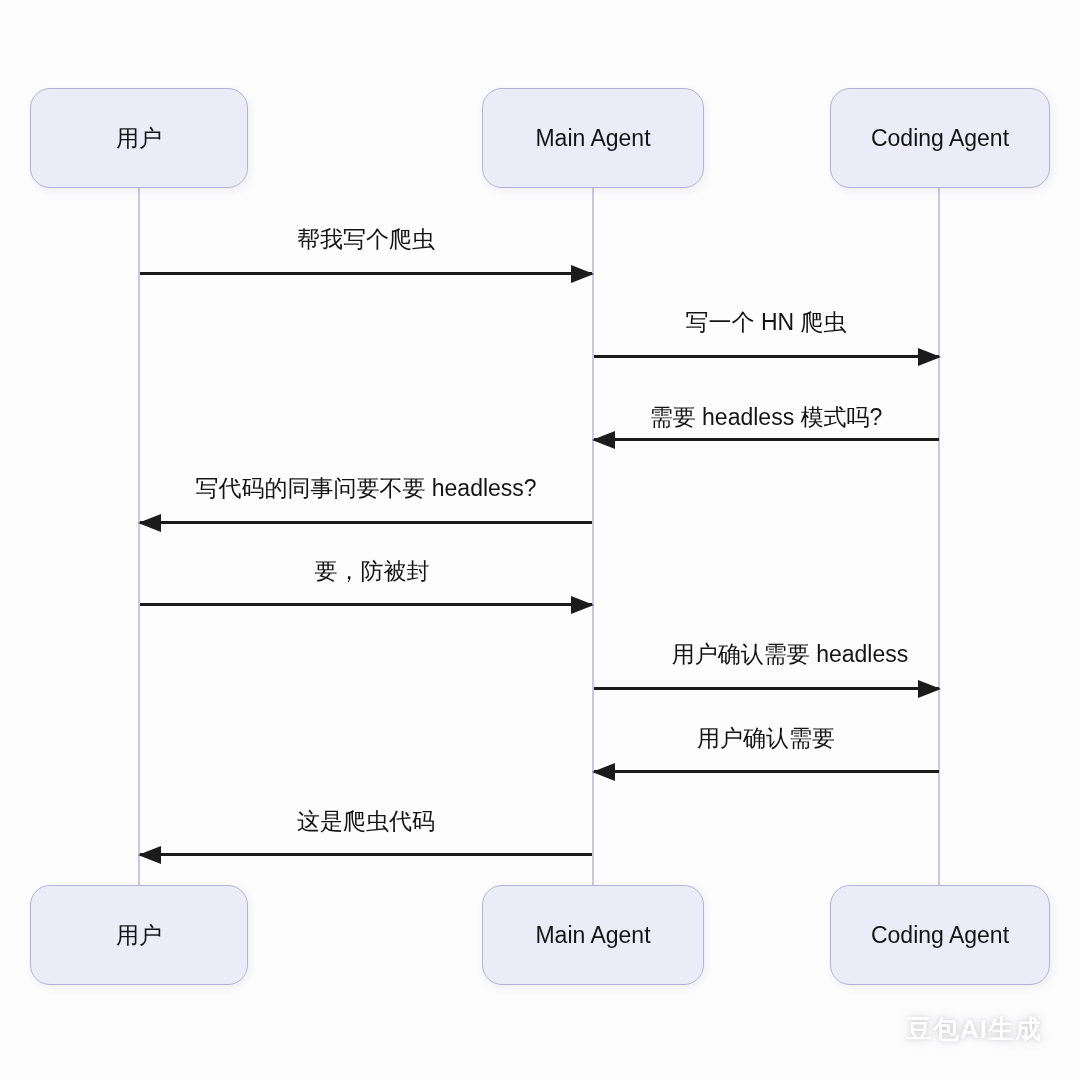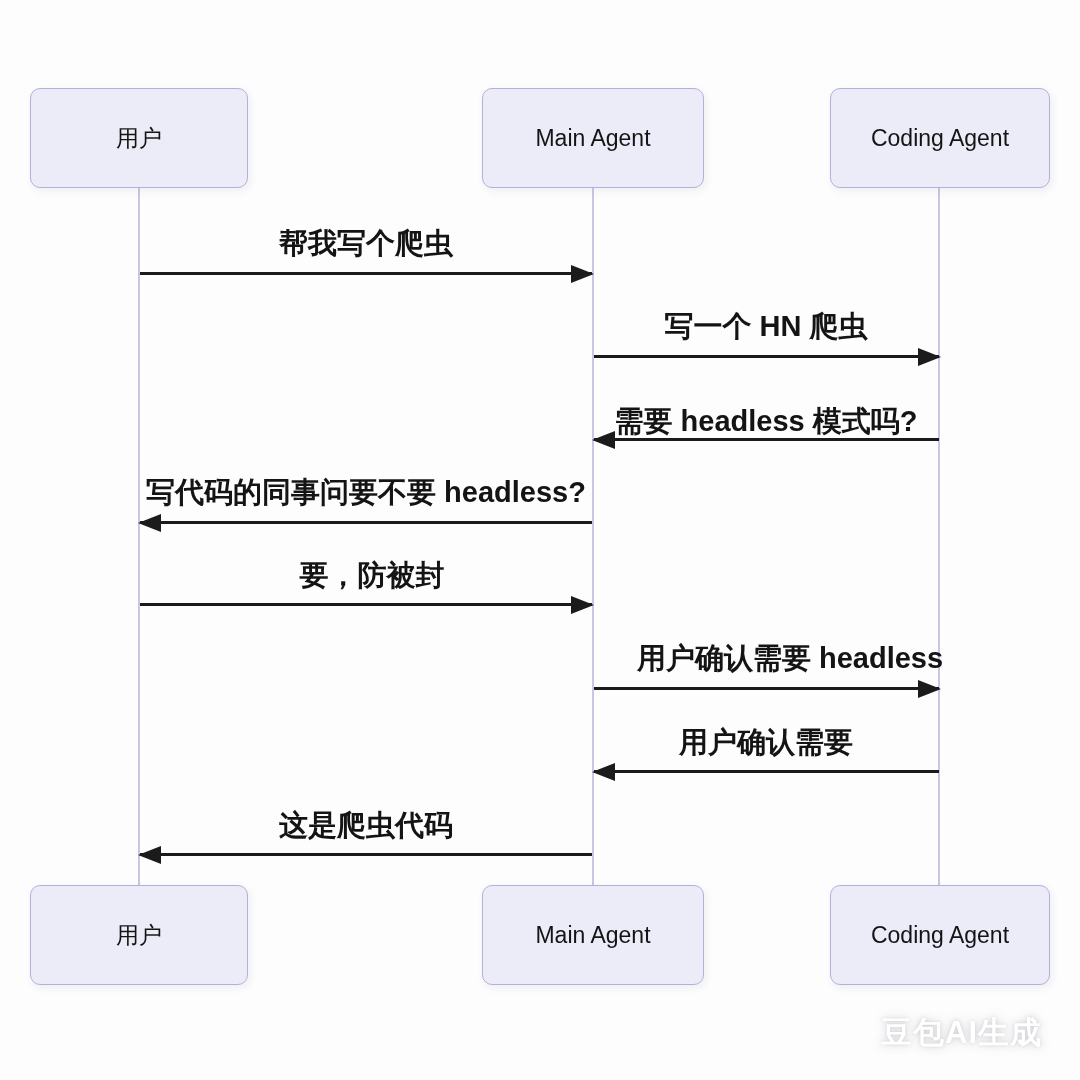--- a/index.html
+++ b/index.html
@@ -14,43 +14,42 @@
     height: 1080px;
     background: #fdfdfe;
     overflow: hidden;
     color: #141414;
   }
   .actor {
     position: absolute;
     height: 100px;
     background: var(--actor-fill, #ececf8);
     border: 1.5px solid var(--actor-border, #b3b1da);
-    border-radius: 10px;
+    border-radius: 20px;
     box-shadow: 2px 3px 8px rgba(40, 40, 80, 0.07);
     display: flex;
     align-items: center;
     justify-content: center;
     font-size: 23px;
     color: var(--text, #141414);
     box-sizing: border-box;
   }
   .lifeline {
     position: absolute;
     top: 188px;
     height: 697px;
     width: 2px;
     background: var(--lifeline, #c9c7e6);
   }
   .msg-label {
     position: absolute;
     transform: translateX(-50%);
     white-space: nowrap;
-    font-size: 29px;
+    font-size: 23px;
     color: var(--text, #141414);
-    font-weight: bold;
   }
   .arrow {
     position: absolute;
     height: 3px;
     background: var(--arrow, #1b1b1b);
   }
   .arrow.right::after {
     content: "";
     position: absolute;
     right: -2px;
@@ -69,21 +68,21 @@
     transform: translateY(-50%);
     width: 0; height: 0;
     border-right: 23px solid var(--arrow, #1b1b1b);
     border-top: 9px solid transparent;
     border-bottom: 9px solid transparent;
   }
   .watermark {
     position: absolute;
     right: 38px;
     top: 1012px;
-    font-size: 31px;
+    font-size: 26px;
     font-weight: bold;
     letter-spacing: 1px;
     color: #ffffff;
     text-shadow: 0 0 10px rgba(120,120,130,0.35), 0 0 3px rgba(150,150,160,0.25);
   }
 </style>
 </head>
 <body>
 
 <div class="canvas" style="--actor-fill: #ececf8; --actor-border: #b3b1da; --lifeline: #c9c7e6; --arrow: #1b1b1b; --text: #141414;">

